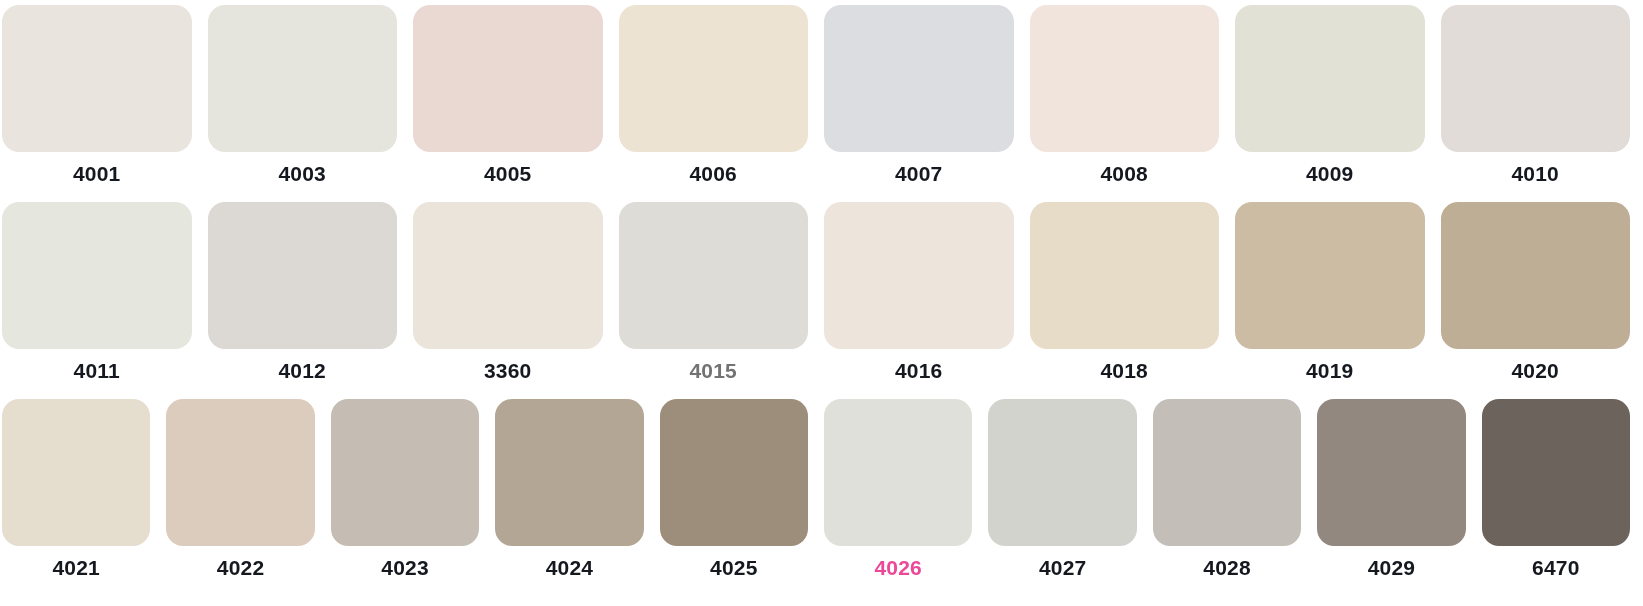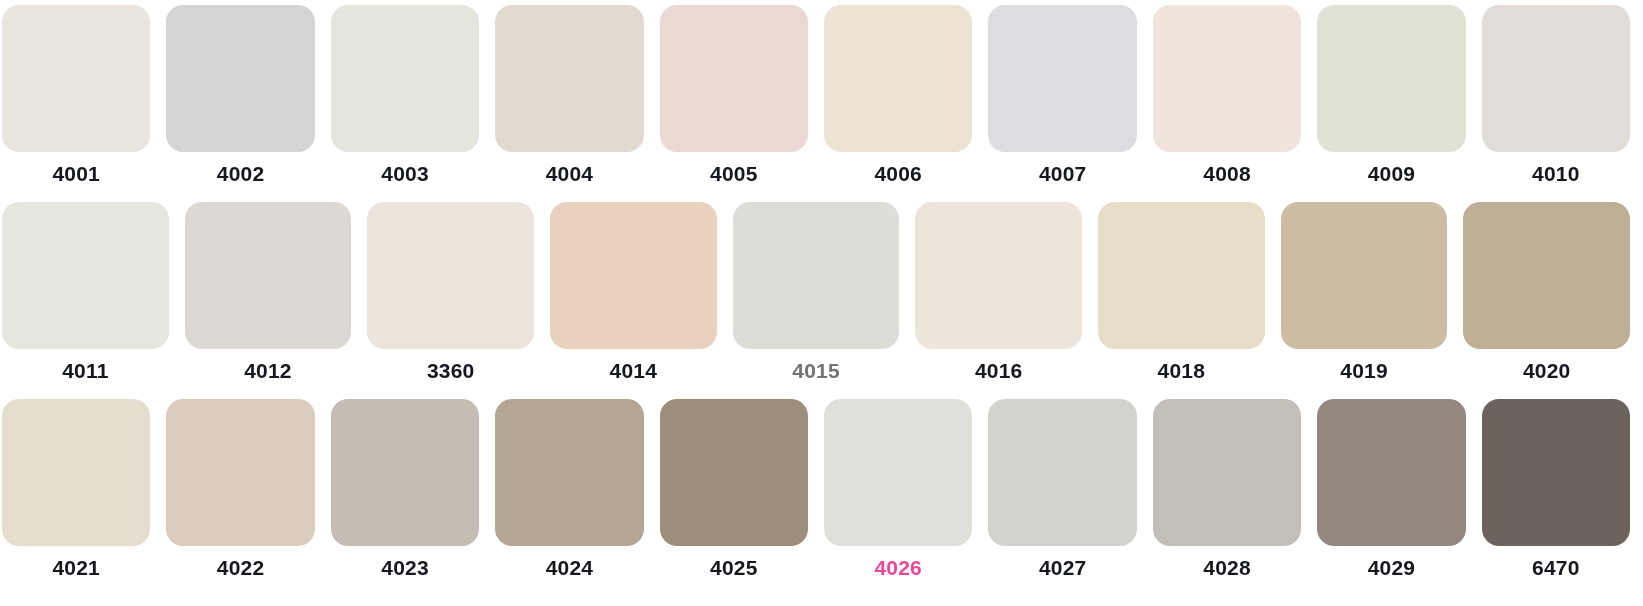--- a/index.html
+++ b/index.html
@@ -59,30 +59,22 @@
 </head>
 <body>
 
 <div id="palette-grid" style="background: rgb(255, 255, 255);">
     <div class="swatch-row">
       <div class="swatch-cell">
         <div class="swatch-chip" style="border-radius: 17px; background-color: rgb(234, 228, 222);"></div>
         <div class="swatch-label" style="color: rgb(21, 24, 31);">4001</div>
       </div>
       <div class="swatch-cell">
-        <div class="swatch-chip" style="border-radius: 17px; background-color: rgb(212, 212, 211);"></div>
-        <div class="swatch-label" style="color: rgb(21, 24, 31);">4002</div>
-      </div>
-      <div class="swatch-cell">
         <div class="swatch-chip" style="border-radius: 17px; background-color: rgb(229, 229, 221);"></div>
         <div class="swatch-label" style="color: rgb(21, 24, 31);">4003</div>
-      </div>
-      <div class="swatch-cell">
-        <div class="swatch-chip" style="border-radius: 17px; background-color: rgb(225, 218, 206);"></div>
-        <div class="swatch-label" style="color: rgb(21, 24, 31);">4004</div>
       </div>
       <div class="swatch-cell">
         <div class="swatch-chip" style="border-radius: 17px; background-color: rgb(234, 217, 210);"></div>
         <div class="swatch-label" style="color: rgb(21, 24, 31);">4005</div>
       </div>
       <div class="swatch-cell">
         <div class="swatch-chip" style="border-radius: 17px; background-color: rgb(237, 227, 210);"></div>
         <div class="swatch-label" style="color: rgb(21, 24, 31);">4006</div>
       </div>
       <div class="swatch-cell">
@@ -107,24 +99,20 @@
         <div class="swatch-chip" style="border-radius: 17px; background-color: rgb(229, 231, 222);"></div>
         <div class="swatch-label" style="color: rgb(21, 24, 31);">4011</div>
       </div>
       <div class="swatch-cell">
         <div class="swatch-chip" style="border-radius: 17px; background-color: rgb(220, 216, 211);"></div>
         <div class="swatch-label" style="color: rgb(21, 24, 31);">4012</div>
       </div>
       <div class="swatch-cell">
         <div class="swatch-chip" style="border-radius: 17px; background-color: rgb(235, 228, 218);"></div>
         <div class="swatch-label" style="color: rgb(21, 24, 31);">3360</div>
-      </div>
-      <div class="swatch-cell">
-        <div class="swatch-chip" style="border-radius: 17px; background-color: rgb(232, 210, 190);"></div>
-        <div class="swatch-label" style="color: rgb(21, 24, 31);">4014</div>
       </div>
       <div class="swatch-cell">
         <div class="swatch-chip" style="border-radius: 17px; background-color: rgb(221, 220, 215);"></div>
         <div class="swatch-label" style="color: #737373;">4015</div>
       </div>
       <div class="swatch-cell">
         <div class="swatch-chip" style="border-radius: 17px; background-color: rgb(237, 229, 219);"></div>
         <div class="swatch-label" style="color: rgb(21, 24, 31);">4016</div>
       </div>
       <div class="swatch-cell">

